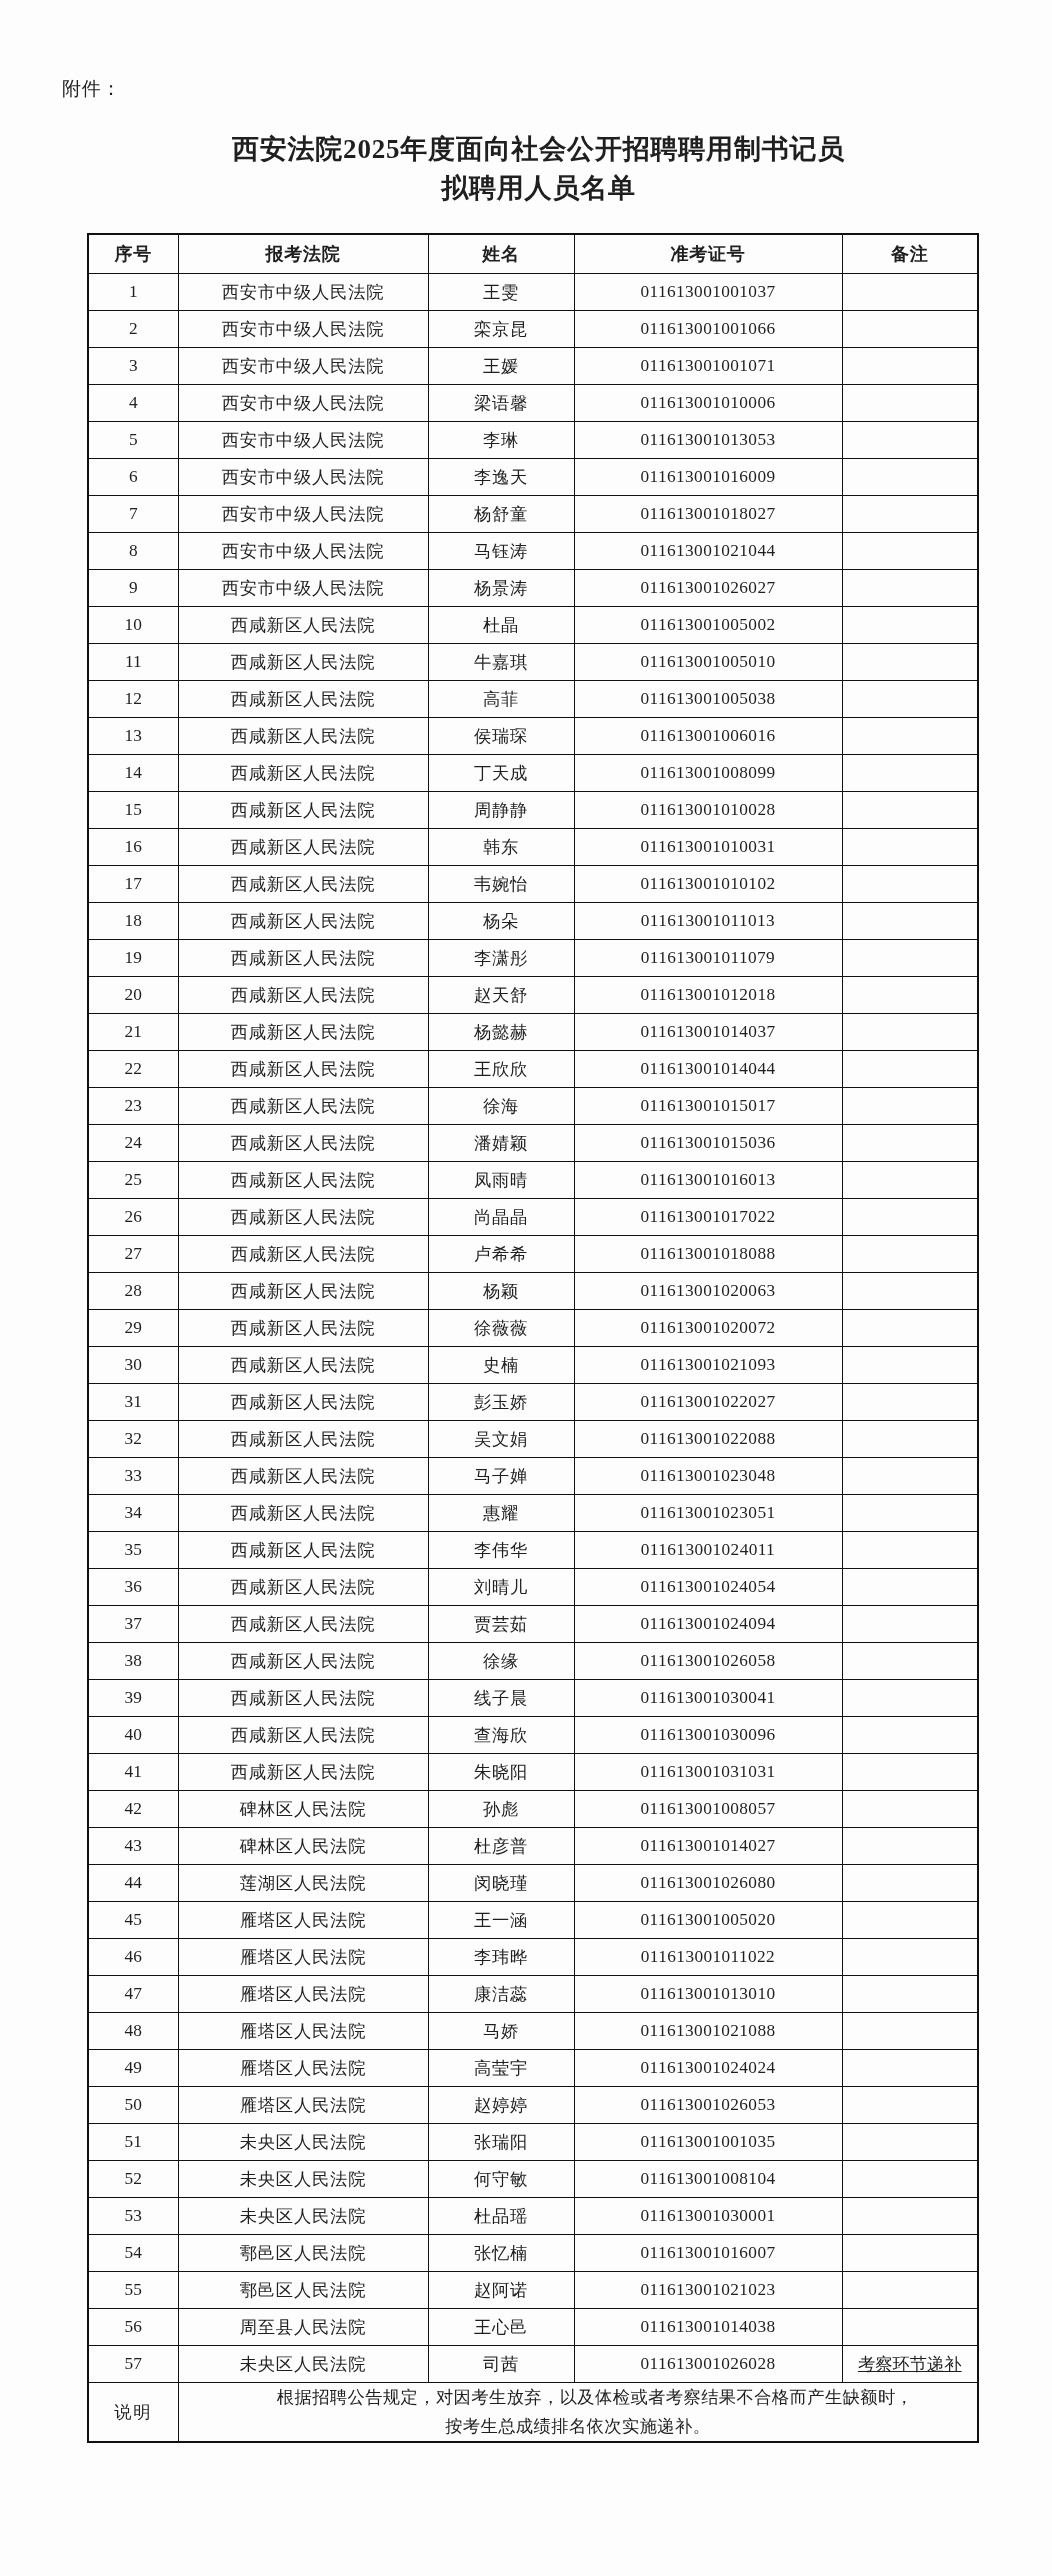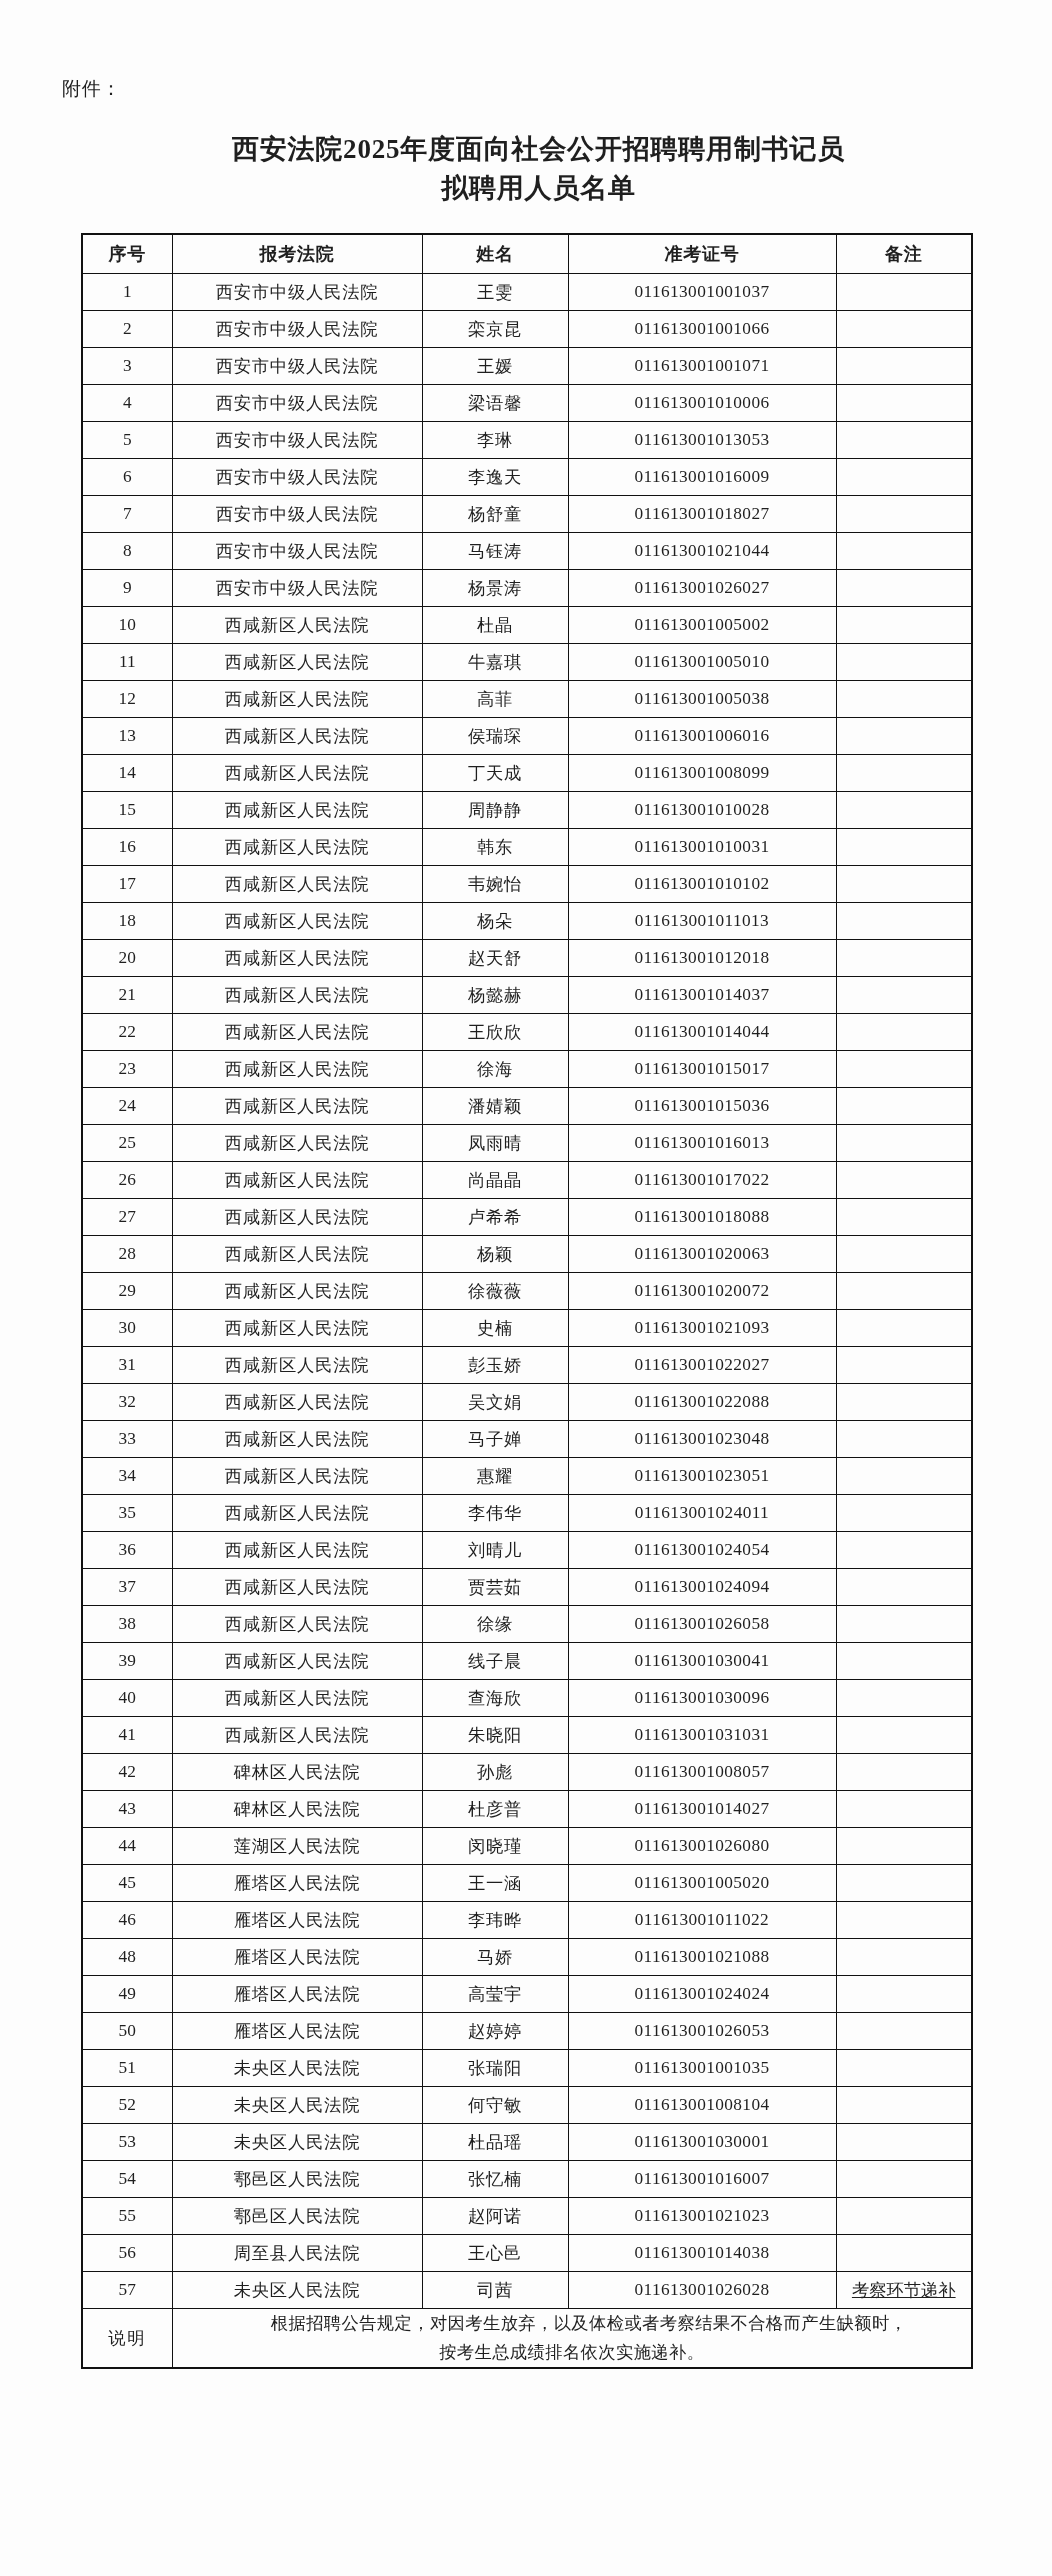--- a/index.html
+++ b/index.html
@@ -29,21 +29,21 @@
     width: 100%;
     text-align: center;
     font-weight: bold;
     font-size: 27px;
     line-height: 39px;
     letter-spacing: 0.8px;
   }
   table.roster {
     position: absolute;
     top: 233px;
-    left: 81px;
+    left: 87px;
     width: 890px;
     border-collapse: collapse;
     table-layout: fixed;
     border: 2.5px solid #111;
   }
   table.roster th, table.roster td {
     border: 1.6px solid #111;
     text-align: center;
     vertical-align: middle;
     padding: 0;
@@ -227,20 +227,27 @@
         <td class="c4"></td>
       </tr>
       <tr>
         <td class="c0">18</td>
         <td class="c1">西咸新区人民法院</td>
         <td class="c2">杨朵</td>
         <td class="c3">011613001011013</td>
         <td class="c4"></td>
       </tr>
       <tr>
+        <td class="c0">19</td>
+        <td class="c1">西咸新区人民法院</td>
+        <td class="c2">李潇彤</td>
+        <td class="c3">011613001011079</td>
+        <td class="c4"></td>
+      </tr>
+      <tr>
         <td class="c0">20</td>
         <td class="c1">西咸新区人民法院</td>
         <td class="c2">赵天舒</td>
         <td class="c3">011613001012018</td>
         <td class="c4"></td>
       </tr>
       <tr>
         <td class="c0">21</td>
         <td class="c1">西咸新区人民法院</td>
         <td class="c2">杨懿赫</td>
@@ -413,20 +420,27 @@
         <td class="c1">雁塔区人民法院</td>
         <td class="c2">王一涵</td>
         <td class="c3">011613001005020</td>
         <td class="c4"></td>
       </tr>
       <tr>
         <td class="c0">46</td>
         <td class="c1">雁塔区人民法院</td>
         <td class="c2">李玮晔</td>
         <td class="c3">011613001011022</td>
+        <td class="c4"></td>
+      </tr>
+      <tr>
+        <td class="c0">47</td>
+        <td class="c1">雁塔区人民法院</td>
+        <td class="c2">康洁蕊</td>
+        <td class="c3">011613001013010</td>
         <td class="c4"></td>
       </tr>
       <tr>
         <td class="c0">48</td>
         <td class="c1">雁塔区人民法院</td>
         <td class="c2">马娇</td>
         <td class="c3">011613001021088</td>
         <td class="c4"></td>
       </tr>
       <tr>

